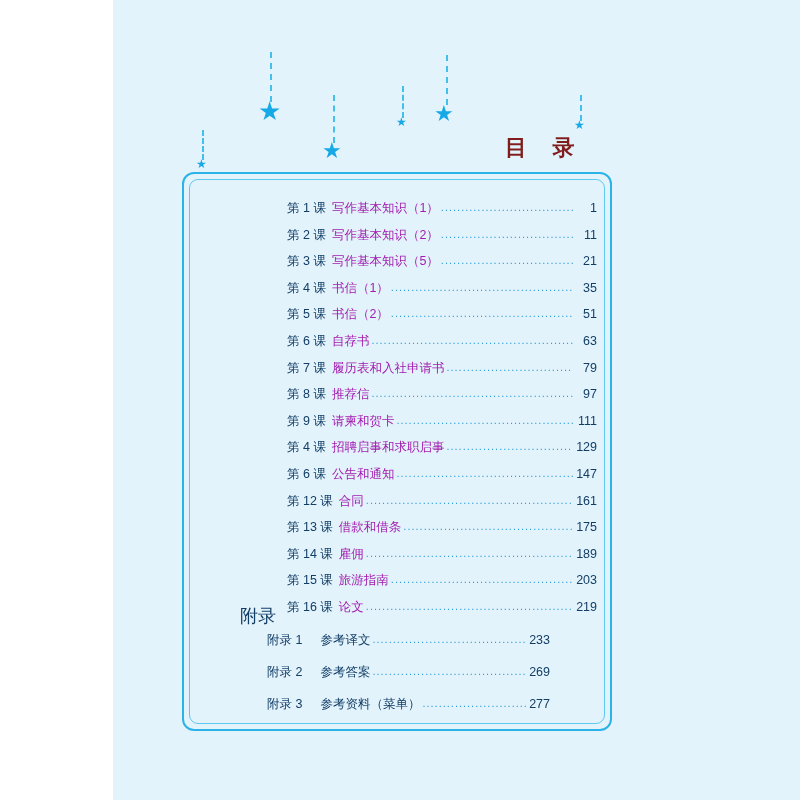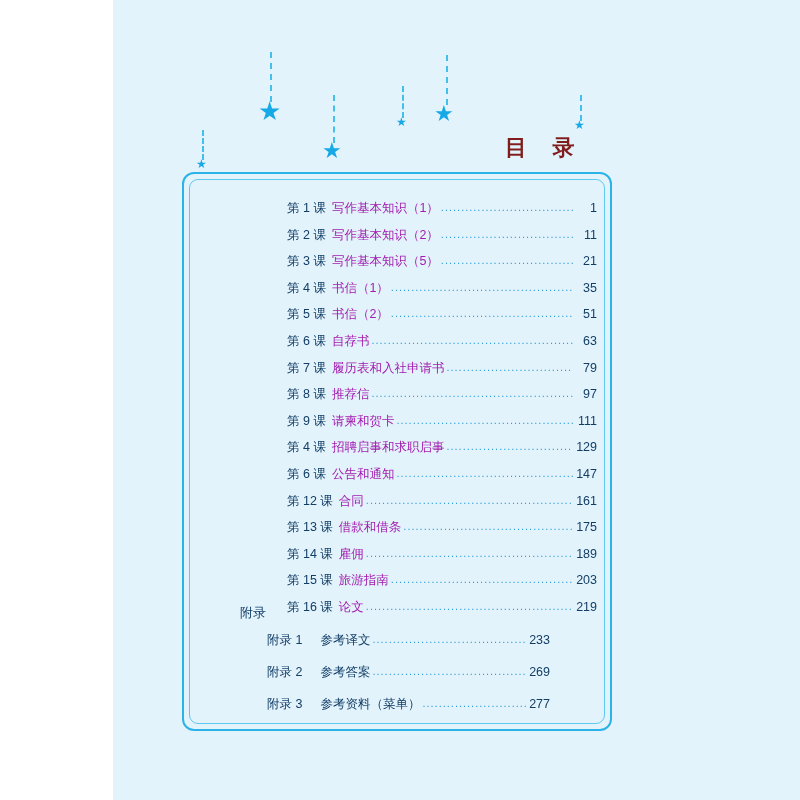--- a/index.html
+++ b/index.html
@@ -112,21 +112,21 @@
     flex: 0 0 auto;
     color: #123e66;
     text-align: right;
     min-width: 22px;
   }
   
   #appendix-head {
     position: absolute;
     left: 240px;
     top: 604px;
-    font-size: 13px;
+    font-size: 18px;
     color: #123e66;
   }
   #appendix-list {
     position: absolute;
     left: 240px;
     top: 632px;
     width: 310px;
   }
   .appendix-row {
     display: flex;

